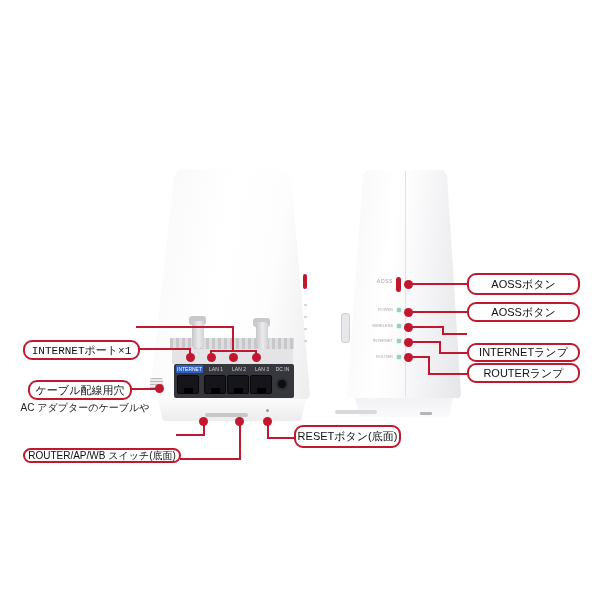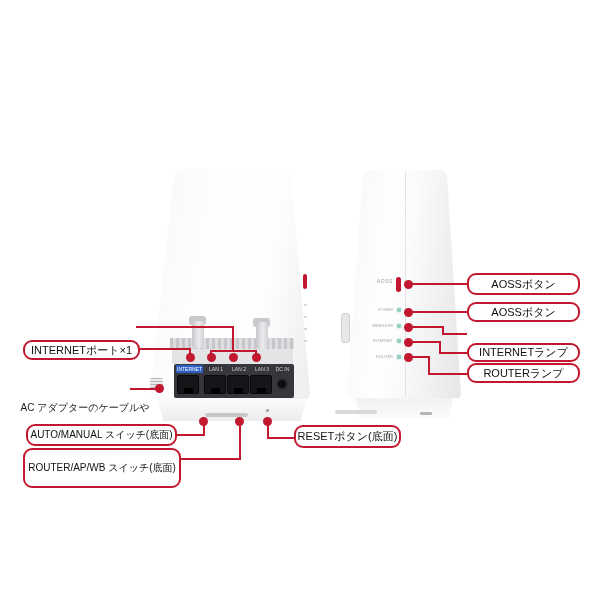--- a/index.html
+++ b/index.html
@@ -114,26 +114,26 @@
     <div class="sv-led-label" style="top:171px;">INTERNET</div>
     <div class="sv-led" style="top:172px;"></div>
     <div class="sv-led-label" style="top:187px;">ROUTER</div>
     <div class="sv-led" style="top:188px;"></div>
 
     <div class="sv-base"></div>
     <div class="sv-foot"></div>
     <div class="sv-foot2"></div>
   </div>
 
-  <div class="callout" style="left:23px;top:340px;width:117px;height:20px;">INTERNETポート×1</div>
+  <div class="callout" style="left:23px;top:340px;width:117px;height:20px;font-family:Liberation Mono, monospace;">INTERNETポート×1</div>
+  <div class="callout" style="left:28px;top:380px;width:104px;height:20px;">ケーブル配線用穴</div>
   <div class="note" style="left:10px;top:402px;width:150px;">
     <span>AC アダプターのケーブルや</span><br>
   </div>
-  <div class="callout small" style="left:26px;top:424px;width:151px;height:22px;">AUTO/MANUAL スイッチ(底面)</div>
-  <div class="callout small" style="left:23px;top:448px;width:158px;height:40px;">ROUTER/AP/WB スイッチ(底面)</div>
+  <div class="callout small" style="left:23px;top:448px;width:158px;height:15px;">ROUTER/AP/WB スイッチ(底面)</div>
   <div class="callout" style="left:467px;top:273px;width:113px;height:22px;">AOSSボタン</div>
 
   <div class="callout" style="left:294px;top:425px;width:107px;height:23px;">RESETボタン(底面)</div>
   <div class="callout" style="left:467px;top:302px;width:113px;height:20px;">AOSSボタン</div>
   <div class="callout" style="left:467px;top:363px;width:113px;height:20px;">ROUTERランプ</div>
   <div class="callout" style="left:467px;top:343px;width:113px;height:19px;">INTERNETランプ</div>
 
   <div class="cline" style="left:136px;top:326px;width:98px;height:2px;"></div>
   <div class="cline" style="left:232px;top:326px;width:2px;height:26px;"></div>
   <div class="cline" style="left:210px;top:350px;width:47px;height:2px;"></div>

